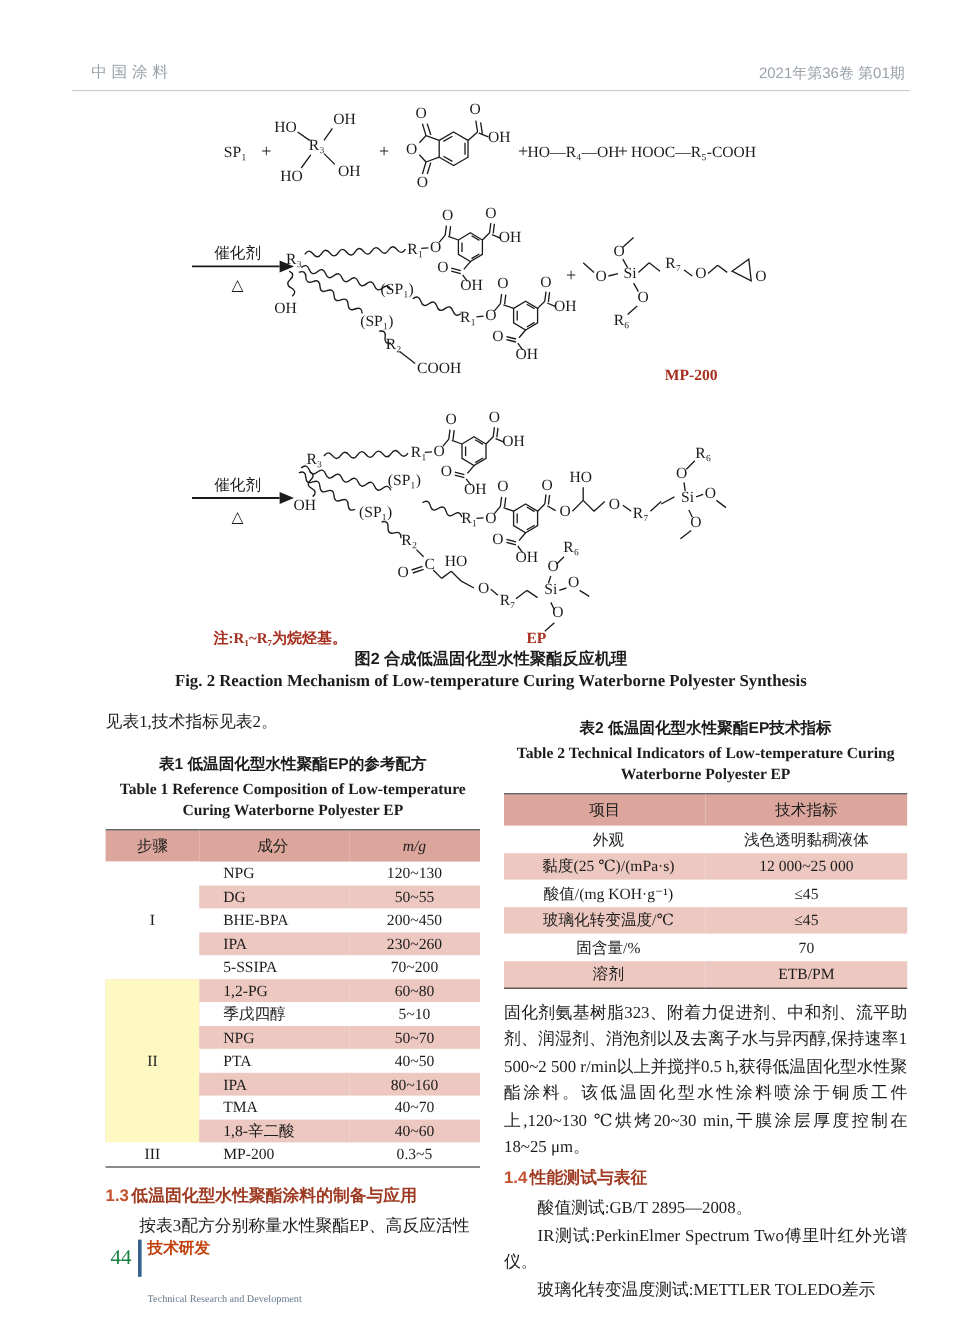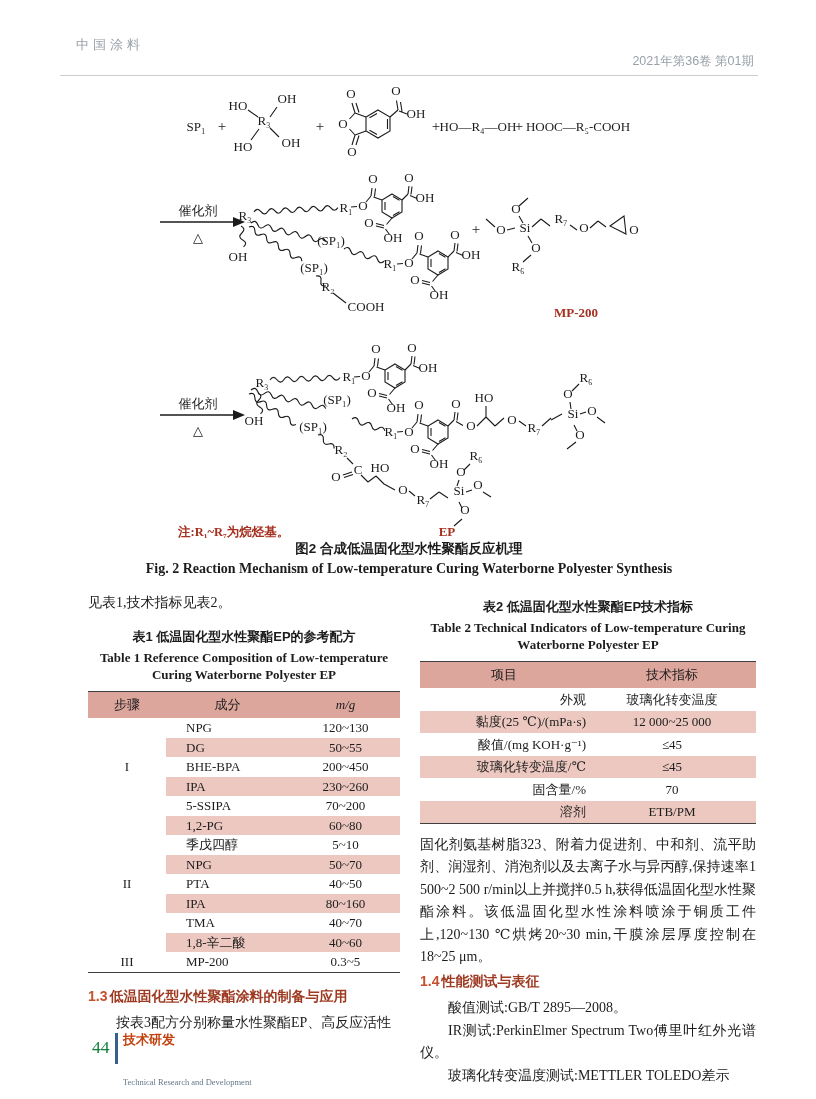--- a/index.html
+++ b/index.html
@@ -1,19 +1,19 @@
 <!DOCTYPE html>
 <html><head>
 <meta charset="utf-8">
 <style>
   html,body{margin:0;padding:0;background:#ffffff;}
   .page{position:relative;width:816px;height:1099px;background:#fff;overflow:hidden;
         font-family:"Liberation Serif","DejaVu Serif",serif;color:#1c1c1c;}
   
-  .hdr-left{position:absolute;left:76px;top:36px;font-size:13px;color:#99a1a9;
+  .hdr-left{position:absolute;left:76px;top:51px;font-size:13px;color:#99a1a9;
             letter-spacing:4px;font-family:"Liberation Sans","DejaVu Sans",sans-serif;}
   .hdr-right{position:absolute;right:62px;top:53px;font-size:12.5px;color:#99a1a9;
              font-family:"Liberation Sans","DejaVu Sans",sans-serif;}
   .hdr-rule{position:absolute;left:60px;right:58px;top:75px;border-top:1px solid #c9ced3;}
   
   svg.fig{position:absolute;left:0;top:84px;}
   svg.fig text{font-family:"Liberation Serif","DejaVu Serif",serif;font-size:13px;
                fill:#1b1b1b;text-anchor:middle;}
   svg.fig .s15{font-size:15px;}
   svg.fig .red{fill:#a5301f;font-weight:bold;}
@@ -34,24 +34,24 @@
                 font-family:"Liberation Sans","DejaVu Sans",sans-serif;}
   .tbl-title-en{text-align:center;font-weight:bold;font-size:13px;line-height:17px;margin-top:3px;}
   table{width:100%;border-collapse:collapse;margin-top:8px;font-size:13px;
         border-top:1.5px solid #3f3f3f;border-bottom:1.5px solid #3f3f3f;}
   thead tr{background:#dca69d;border-radius:13px;}
   th{font-weight:normal;padding:4px 2px;text-align:center;}
   td{padding:2px 2px;line-height:15.5px;text-align:center;}
   tbody tr:nth-child(even){background:#ecc8c0;}
   .t1 td.ing,.t1 th.ing{text-align:left;padding-left:20px;}
   .t1 .stepcell{background:#ffffff;}
-  .t1 .stepcell.s2{background:#ffffff;}
+  .t1 .stepcell.s2{background:#fef9c3;}
   .t1 col.c1{width:25%;} .t1 col.c2{width:40%;} .t1 col.c3{width:35%;}
   .t2 td{padding:3.5px 2px;}
-  .t2 td.item{text-align:right;padding-left:8px;white-space:nowrap;}
+  .t2 td.item{text-align:center;padding-left:8px;white-space:nowrap;}
   .t2 col.c1{width:50%;} .t2 col.c2{width:50%;}
   .mg{font-style:italic;}
   .sec{margin-top:15px;margin-bottom:6px;font-weight:bold;font-size:14px;
        font-family:"Liberation Sans","DejaVu Sans",sans-serif;color:#9e3a22;}
   .sec-num{color:#c4502e;margin-right:2px;}
   
   .pgnum{position:absolute;left:92px;top:1037px;font-size:17.5px;color:#15803d;}
   .ft-bar{position:absolute;left:115px;top:1033px;width:3px;height:31px;background:#35618b;}
   .ft-cn{position:absolute;left:123px;top:1031px;font-size:13px;font-weight:bold;color:#c2410c;
          font-family:"Liberation Sans","DejaVu Sans",sans-serif;}
@@ -340,21 +340,21 @@
         </colgroup>
       <thead>
         <tr>
           <th>项目</th>
           <th>技术指标</th>
         </tr>
       </thead>
       <tbody>
         <tr>
           <td class="item">外观</td>
-          <td>玻璃化转变温度</td>
+          <td>浅色透明黏稠液体</td>
         </tr>
         <tr>
           <td class="item">黏度(25 ℃)/(mPa·s)</td>
           <td>12 000~25 000</td>
         </tr>
         <tr>
           <td class="item">酸值/(mg KOH·g⁻¹)</td>
           <td>≤45</td>
         </tr>
         <tr>

